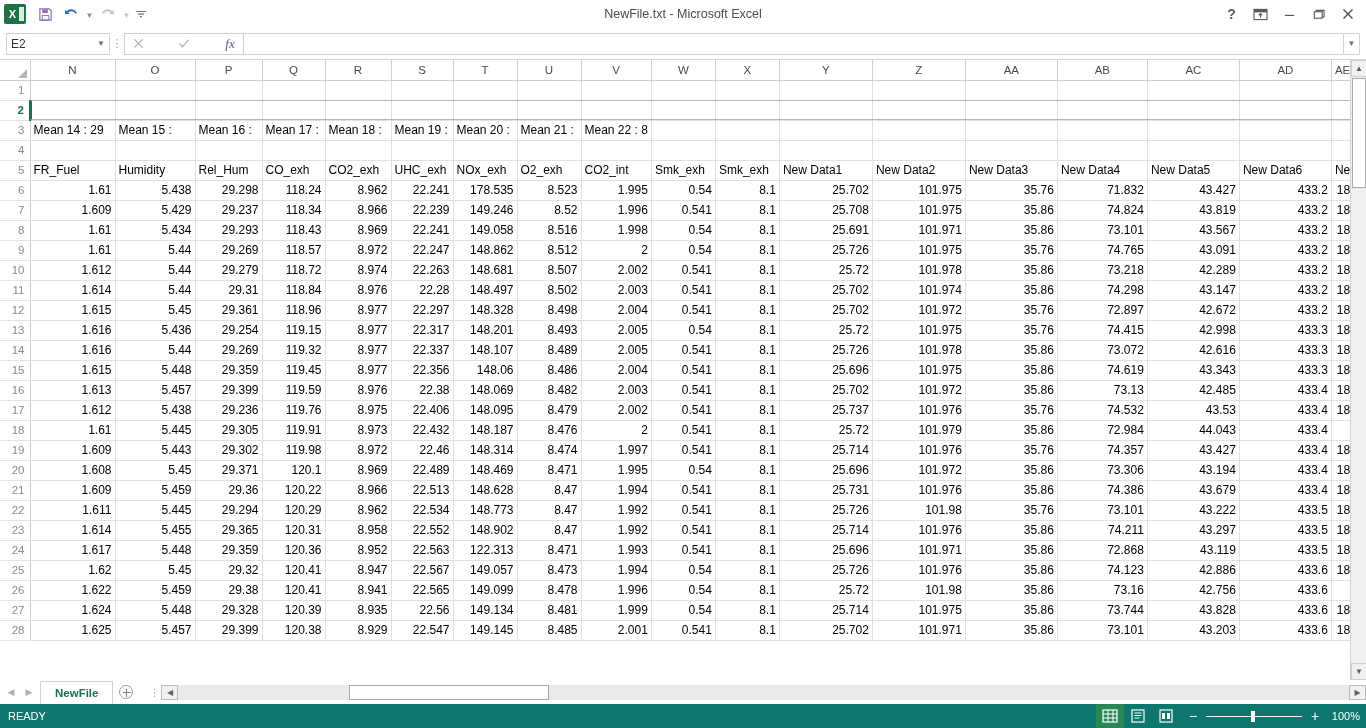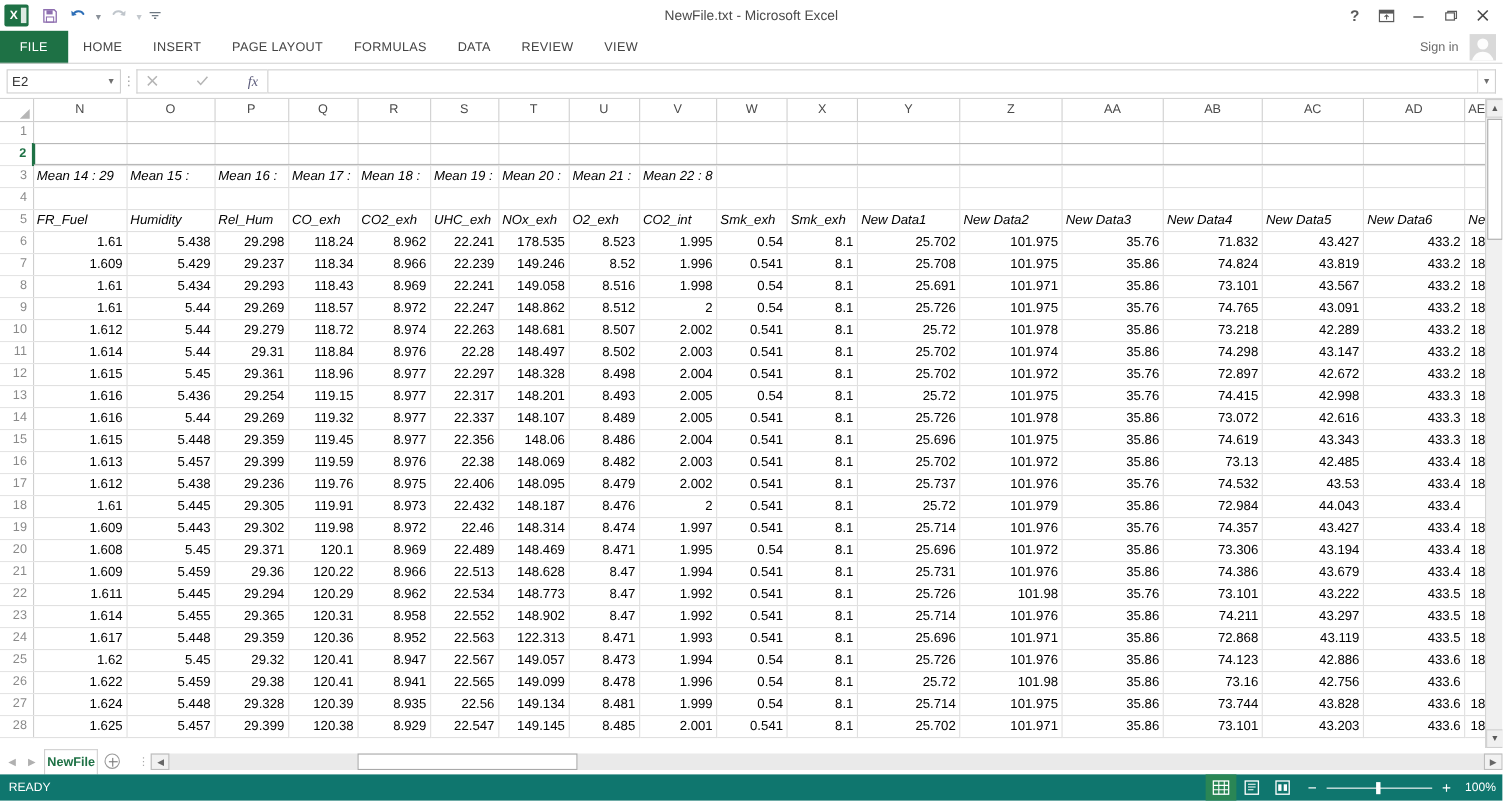--- a/index.html
+++ b/index.html
@@ -134,21 +134,21 @@
     text-align: right; padding-right: 5px; vertical-align: middle;
   }
   td.rowhead.sel { color: #1e7145; font-weight: bold; border-right: 2px solid #1e7145; }
   td.cell {
     height: 20px; border-right: 1px solid #e0e0e0; border-bottom: 1px solid #e0e0e0;
     font-size: 12px; color: #000; vertical-align: middle; overflow: hidden;
     white-space: nowrap; padding: 0 3px;
   }
   td.cell.num { text-align: right; }
   td.cell.txt { text-align: left; }
-  td.cell.ovf { overflow: visible; position: relative; z-index: 3; font-style: italic; }
+  td.cell.ovf { overflow: visible; position: relative; z-index: 3; }
 
   
   .sel-outline {
     position: absolute; pointer-events: none; border: 2px solid #9a9a9a; z-index: 5;
   }
 
   
   .vscroll {
     position: absolute; right: 0; top: 0; width: 16px; bottom: 0;
     background: #f0f0f0; border-left: 1px solid #d4d4d4;
@@ -159,21 +159,21 @@
 
   
   .sheetbar {
     height: 24px; background: #ffffff; display: flex; align-items: stretch;
     flex: 0 0 24px; position: relative;
   }
   .sheet-nav { display: flex; align-items: center; padding: 0 2px; }
   .navbtn { width: 18px; height: 22px; display:flex; align-items:center; justify-content:center;
     color:#b0b0b0; font-size: 9px;}
   .sheet-tab {
-    padding: 0 2px; display: flex; align-items: center; font-size: 11.5px;
+    padding: 0 14px; display: flex; align-items: center; font-size: 11.5px;
     color: #1e7145; font-weight: bold; background: #ffffff;
     border-left: 1px solid #d0d0d0; border-right: 1px solid #d0d0d0;
     border-top: 1px solid #d0d0d0; margin-top: 1px;
   }
   .sheet-add { width: 26px; display:flex; align-items:center; justify-content:center; }
   .circle-plus {
     width: 14px; height: 14px; border: 1px solid #9a9a9a; border-radius: 50%;
     position: relative; display:block;
   }
   .circle-plus::before, .circle-plus::after {
@@ -266,33 +266,20 @@
           </svg>
       </div>
       <div class="win-btn">
         <svg width="14" height="14" viewBox="0 0 14 14">
             <path d="M2.5 2.5 L11.5 11.5 M11.5 2.5 L2.5 11.5" stroke="#4a4a4a" stroke-width="1.4"></path>
           </svg>
       </div>
     </div>
   </div>
 
-  <div class="ribbon-tabs">
-    <div class="tab-file">FILE</div>
-    <div class="tab">HOME</div>
-    <div class="tab">INSERT</div>
-    <div class="tab">PAGE LAYOUT</div>
-    <div class="tab">FORMULAS</div>
-    <div class="tab">DATA</div>
-    <div class="tab">REVIEW</div>
-    <div class="tab">VIEW</div>
-    <div class="signin">Sign in</div>
-    <div class="avatar"></div>
-    <div class="ribbon-sep"></div>
-  </div>
 
   <div class="formula-bar">
     <div class="name-box">
       <span class="nb-val">E2</span>
       <span class="nb-caret">▼</span>
     </div>
     <div class="fb-grip">⋮</div>
     <div class="fb-btns">
       <div class="fb-btn">
         <svg width="11" height="11" viewBox="0 0 12 12">

